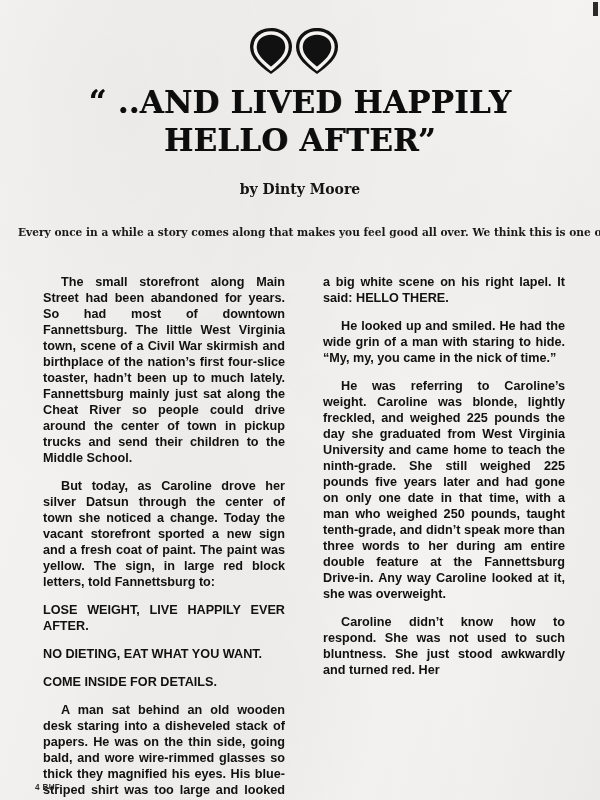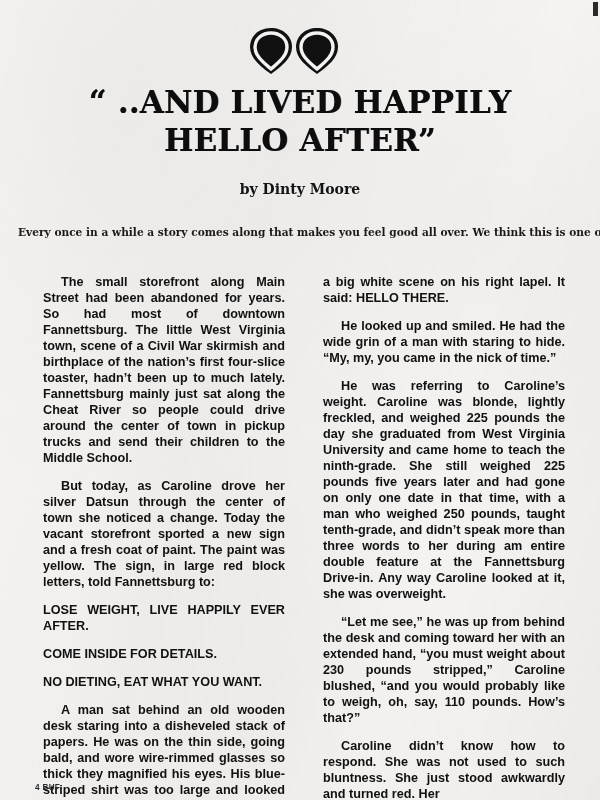--- a/index.html
+++ b/index.html
@@ -144,30 +144,29 @@
     <div class="byline">by Dinty Moore</div>
 
     <div class="deck">Every once in a while a story comes along that makes you feel good all over. We think this is one of them</div>
   </div>
 
   <div class="columns">
     <div class="col">
       <p>The small storefront along Main Street had been abandoned for years. So had most of downtown Fannettsburg. The little West Virginia town, scene of a Civil War skirmish and birthplace of the nation’s first four-slice toaster, hadn’t been up to much lately. Fannettsburg mainly just sat along the Cheat River so people could drive around the center of town in pickup trucks and send their children to the Middle School.</p>
       <p>But today, as Caroline drove her silver Datsun through the center of town she noticed a change. Today the vacant storefront sported a new sign and a fresh coat of paint. The paint was yellow. The sign, in large red block letters, told Fannettsburg to:</p>
       <p class="sign">LOSE WEIGHT, LIVE HAPPILY EVER AFTER.</p>
+      <p class="sign">NO DIETING, EAT WHAT YOU WANT.</p>
       <p class="sign">COME INSIDE FOR DETAILS.</p>
-      <p class="sign">NO DIETING, EAT WHAT YOU WANT.</p>
       <p>A man sat behind an old wooden desk staring into a disheveled stack of papers. He was on the thin side, going bald, and wore wire-rimmed glasses so thick they magnified his eyes. His blue-striped shirt was too large and looked like it had been stuffed overnight in a desk drawer. Caroline felt the urge to iron it. The man wore</p>
       <p>Caroline did just that.</p>
     </div>
 
     <div class="col">
       <p class="noindent">a big white scene on his right lapel. It said: HELLO THERE.</p>
       <p>He looked up and smiled. He had the wide grin of a man with staring to hide. “My, my, you came in the nick of time.”</p>
       <p>He was referring to Caroline’s weight. Caroline was blonde, lightly freckled, and weighed 225 pounds the day she graduated from West Virginia University and came home to teach the ninth-grade. She still weighed 225 pounds five years later and had gone on only one date in that time, with a man who weighed 250 pounds, taught tenth-grade, and didn’t speak more than three words to her during am entire double feature at the Fannettsburg Drive-in. Any way Caroline looked at it, she was overweight.</p>
-      <p>“Let me see,” he was up from behind the desk and coming toward her with an extended hand, “you must weight about 230 pounds stripped,” Caroline blushed, “and you would probably like to weigh, oh, say, 110 pounds. How’s that?”</p>
       <p>Caroline didn’t know how to respond. She was not used to such bluntness. She just stood awkwardly and turned red. Her</p>
     </div>
   </div>
 
   <div class="footer">4 BUF</div>
 
 </div>
 
 </body></html>

